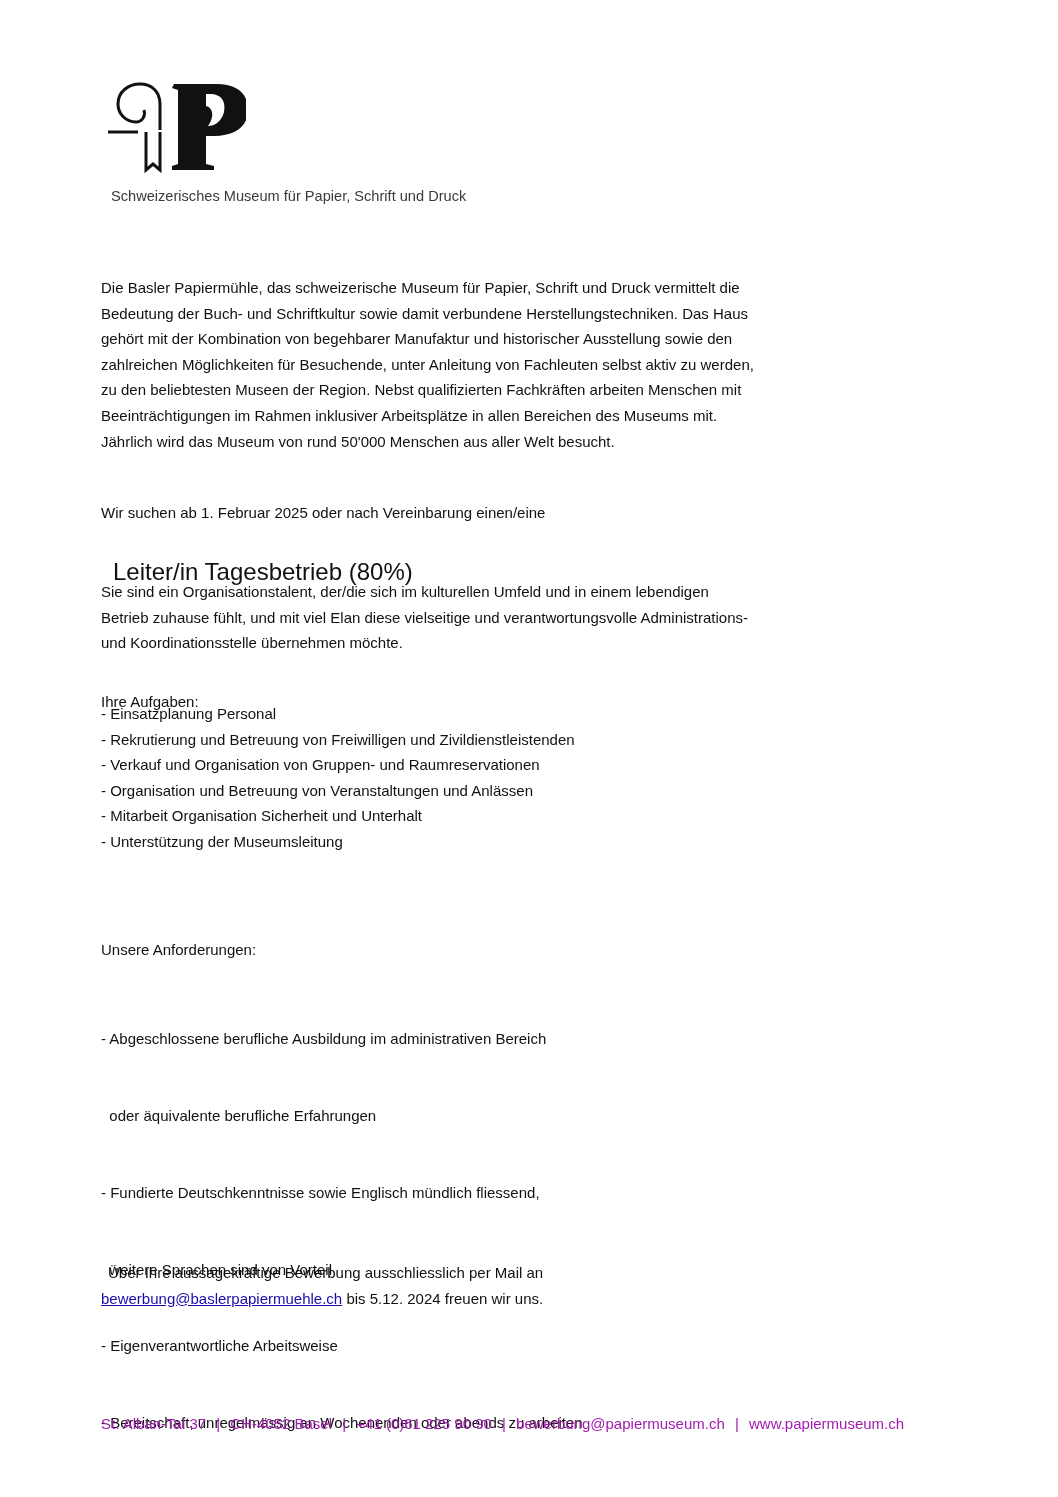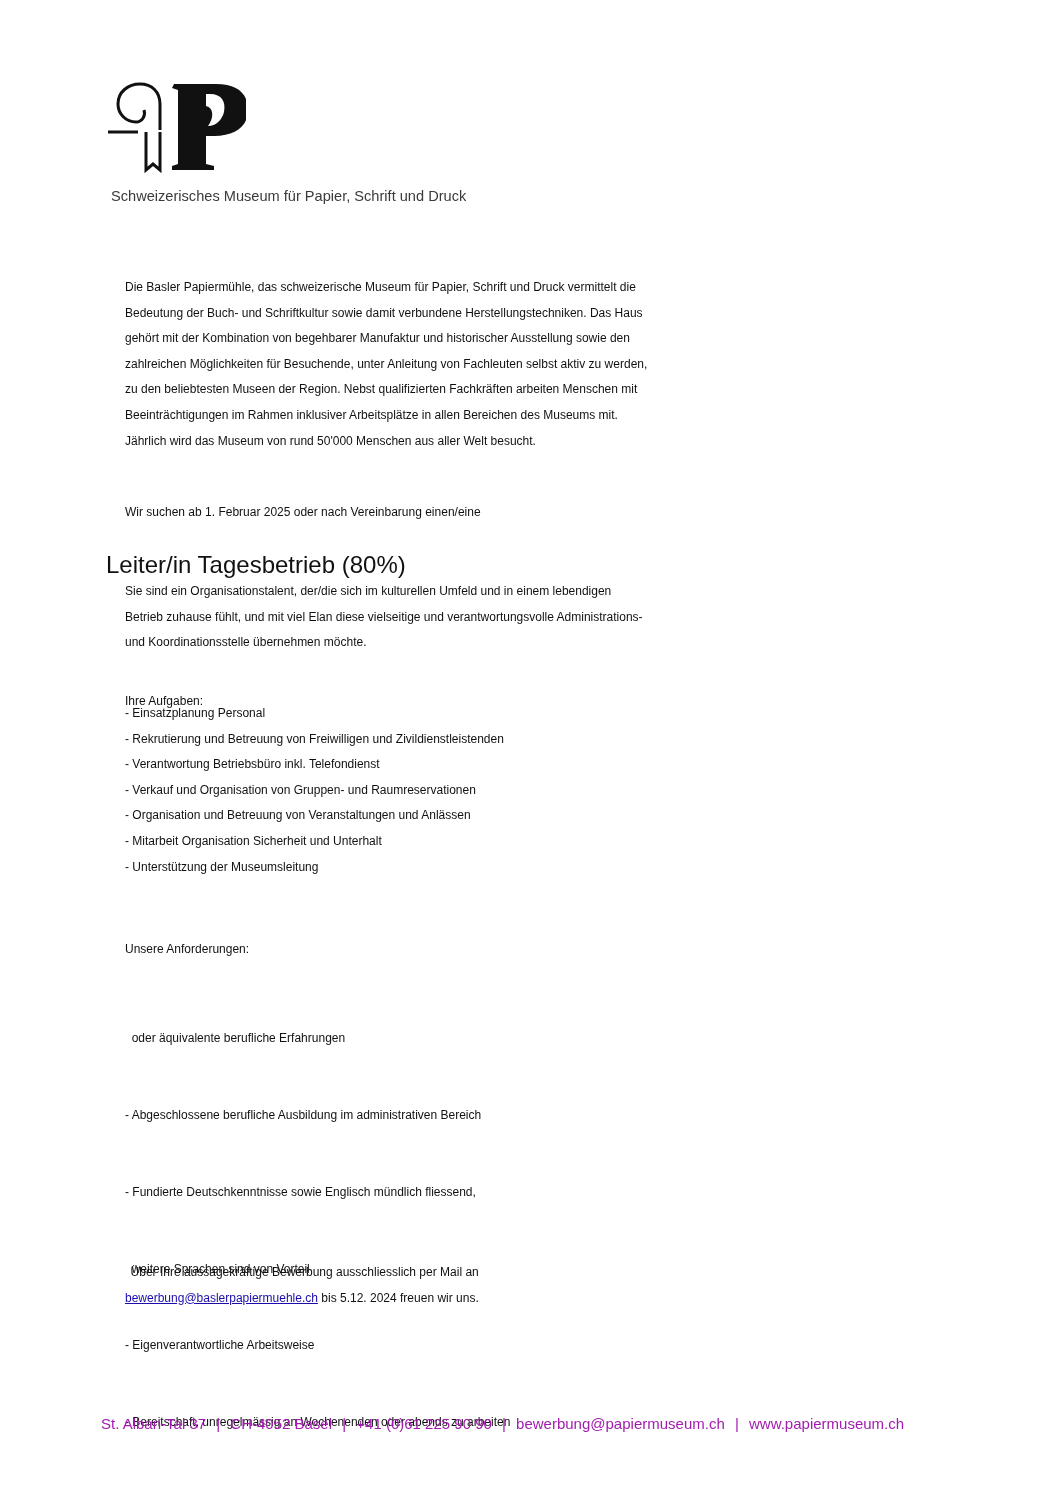--- a/index.html
+++ b/index.html
@@ -3,21 +3,21 @@
 <meta charset="utf-8">
 <style>
   html, body { margin: 0; padding: 0; background: #ffffff; }
   body { width: 1058px; height: 1497px; position: relative; overflow: hidden;
          font-family: "Liberation Sans", sans-serif; color: #111; }
   .logo { position: absolute; left: 106px; top: 78px; width: 420px; height: 135px; }
   .logo-mark { position: absolute; left: 0; top: 0; width: 140px; height: 100px; }
   .logo-name { position: absolute; left: 139px; top: 64px; font-family: "Liberation Serif", serif;
                font-size: 31px; color: #1a1a1a; letter-spacing: 0.2px; white-space: nowrap; }
   .logo-sub { position: absolute; left: 5px; top: 110px; font-size: 14.6px; color: #3a3a3a; white-space: nowrap; }
-  .block { position: absolute; left: 101px; font-size: 12px; line-height: 25.6px; color: #111; white-space: nowrap; margin-left: 24px; }
+  .block { position: absolute; left: 101px; font-size: 15px; line-height: 25.6px; color: #111; white-space: nowrap; }
   .p-intro { top: 275px; }
   .p-search { top: 500px; }
   .title { position: absolute; left: 101px; top: 545px; font-size: 24px; line-height: 30px; color: #111; white-space: nowrap; }
   .p-desc { top: 579px; }
   .label-tasks { top: 689px; }
   .list-tasks { top: 701px; }
   .label-req { top: 937px; }
   .list-req { top: 975px; }
   .p-apply { top: 1260px; text-align: right; }
   .line { display: block; }
@@ -47,45 +47,44 @@
   <span class="line">Bedeutung der Buch- und Schriftkultur sowie damit verbundene Herstellungstechniken. Das Haus</span>
   <span class="line">gehört mit der Kombination von begehbarer Manufaktur und historischer Ausstellung sowie den</span>
   <span class="line">zahlreichen Möglichkeiten für Besuchende, unter Anleitung von Fachleuten selbst aktiv zu werden,</span>
   <span class="line">zu den beliebtesten Museen der Region. Nebst qualifizierten Fachkräften arbeiten Menschen mit</span>
   <span class="line">Beeinträchtigungen im Rahmen inklusiver Arbeitsplätze in allen Bereichen des Museums mit.</span>
   <span class="line">Jährlich wird das Museum von rund 50'000 Menschen aus aller Welt besucht.</span>
 </div>
 
 <div class="block p-search">Wir suchen ab 1. Februar 2025 oder nach Vereinbarung einen/eine</div>
 
-<h1 class="title" style="margin:5px;font-weight:normal;">Leiter/in Tagesbetrieb (80%)</h1>
+<h1 class="title" style="margin:12px;font-weight:normal;">Leiter/in Tagesbetrieb (80%)</h1>
 
 <div class="block p-desc">
   <span class="line">Sie sind ein Organisationstalent, der/die sich im kulturellen Umfeld und in einem lebendigen</span>
   <span class="line">Betrieb zuhause fühlt, und mit viel Elan diese vielseitige und verantwortungsvolle Administrations-</span>
   <span class="line">und Koordinationsstelle übernehmen möchte.</span>
 </div>
 
 <div class="block label-tasks">Ihre Aufgaben:</div>
 
 <div class="block list-tasks">
   <span class="line">- Einsatzplanung Personal</span>
   <span class="line">- Rekrutierung und Betreuung von Freiwilligen und Zivildienstleistenden</span>
-  <span class="line">- Verantwortung Betriebsbüro inkl. Telefondienst</span>
   <span class="line">- Verkauf und Organisation von Gruppen- und Raumreservationen</span>
   <span class="line">- Organisation und Betreuung von Veranstaltungen und Anlässen</span>
   <span class="line">- Mitarbeit Organisation Sicherheit und Unterhalt</span>
   <span class="line">- Unterstützung der Museumsleitung</span>
 </div>
 
 <div class="block label-req">Unsere Anforderungen:</div>
 
 <div class="block list-req" style="white-space: pre;">
+  <span class="line">- Abgeschlossene berufliche Ausbildung im administrativen Bereich</span>
   <span class="line">  oder äquivalente berufliche Erfahrungen</span>
-  <span class="line">- Abgeschlossene berufliche Ausbildung im administrativen Bereich</span>
   <span class="line">- Fundierte Deutschkenntnisse sowie Englisch mündlich fliessend,</span>
   <span class="line">  weitere Sprachen sind von Vorteil</span>
   <span class="line">- Eigenverantwortliche Arbeitsweise</span>
   <span class="line">- Bereitschaft, unregelmässig an Wochenenden oder abends zu arbeiten</span>
   
   
 </div>
 
 <div class="block p-apply">
   <span class="line">Über Ihre aussagekräftige Bewerbung ausschliesslich per Mail an</span>

